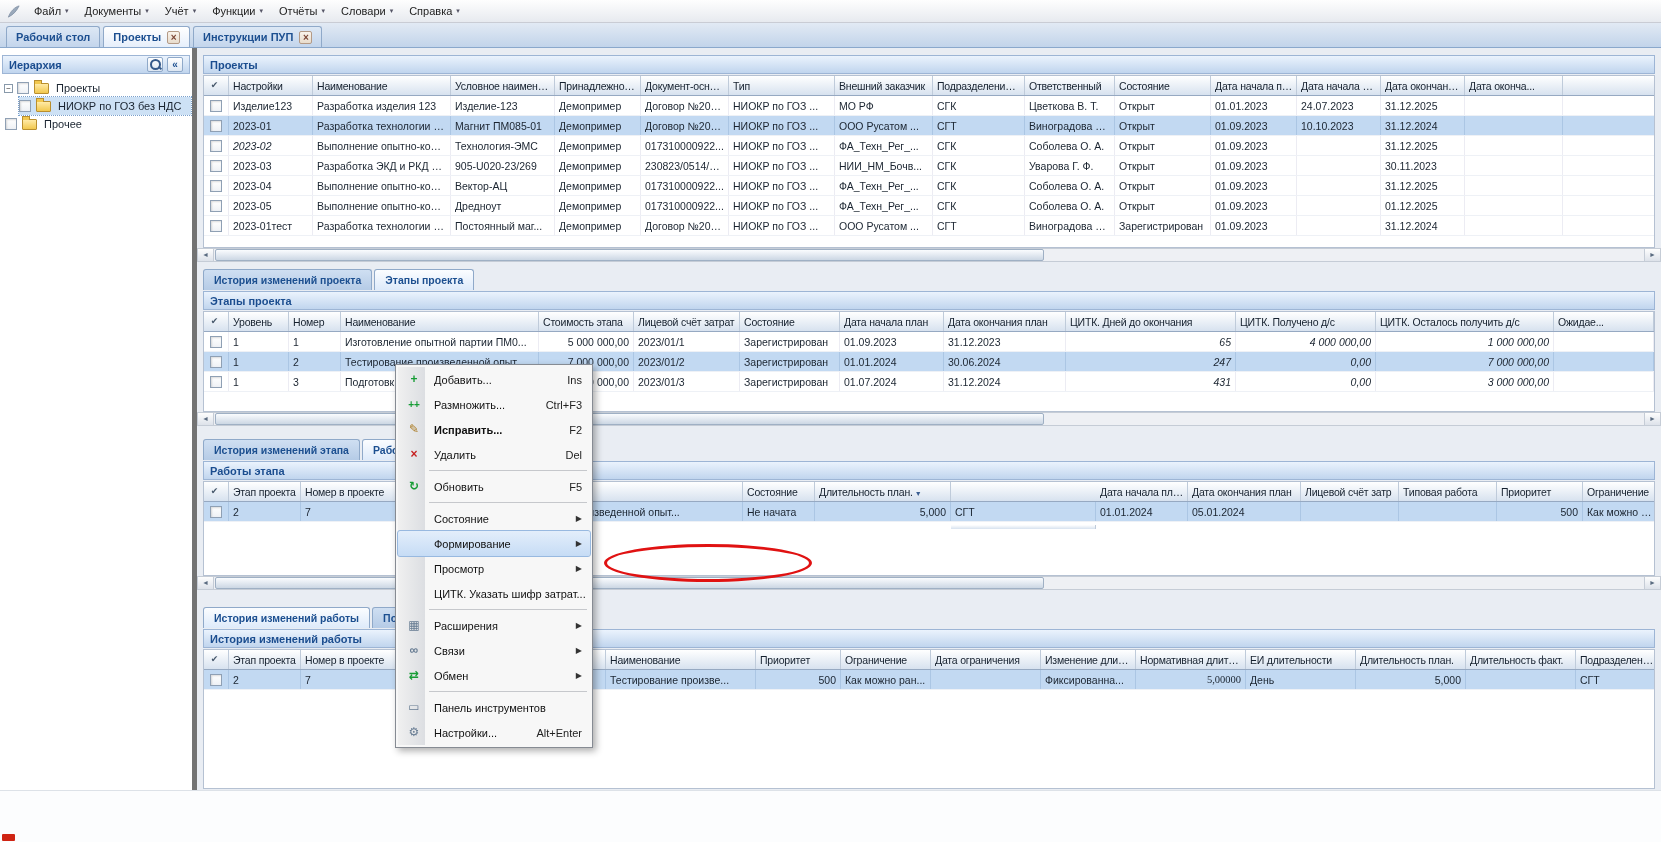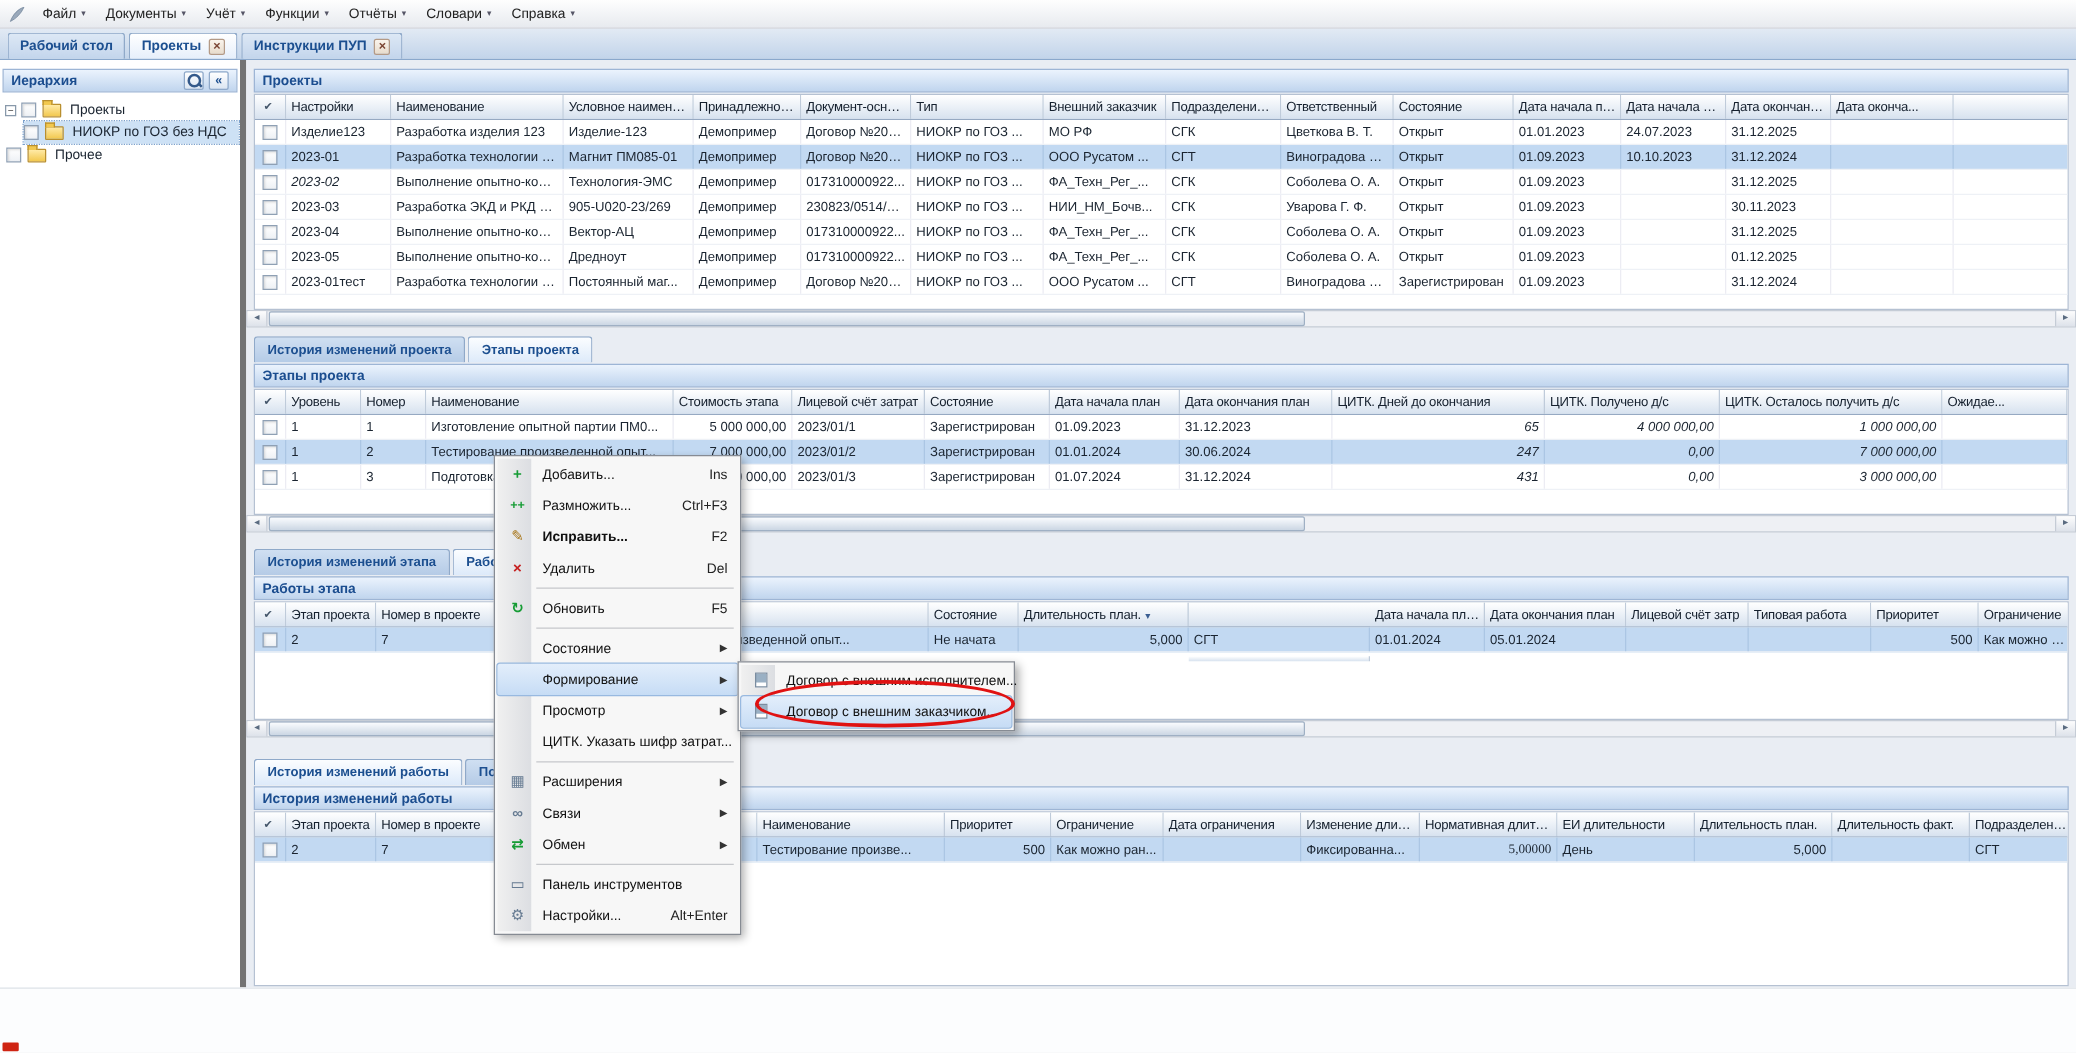--- a/index.html
+++ b/index.html
@@ -610,29 +610,19 @@
         <span class="ico" style="color: rgb(102, 123, 146);">▭</span>
         <span class="mlabel">Панель инструментов</span>
       </div>
       <div class="ctx-item">
         <span class="ico" style="color: rgb(102, 123, 146);">⚙</span>
         <span class="mlabel">Настройки...</span>
         <span class="shortcut">Alt+Enter</span>
       </div>
     </div>
 
-  <div class="ctx" style="left:590px;top:529px;width:222px;z-index:65">
-      <div class="ctx-item">
-        <span class="ico doc"></span>
-        <span class="mlabel">Договор с внешним исполнителем...</span>
-      </div>
-      <div class="ctx-item hl">
-        <span class="ico doc"></span>
-        <span class="mlabel">Договор с внешним заказчиком...</span>
-      </div>
-    </div>
 
   <div class="ellipse" style="border-color: rgb(224, 18, 18);"></div>
 
   <div class="bottomstrip"></div>
   <div class="redmark"></div>
 
 </div>
 
 </body></html>

